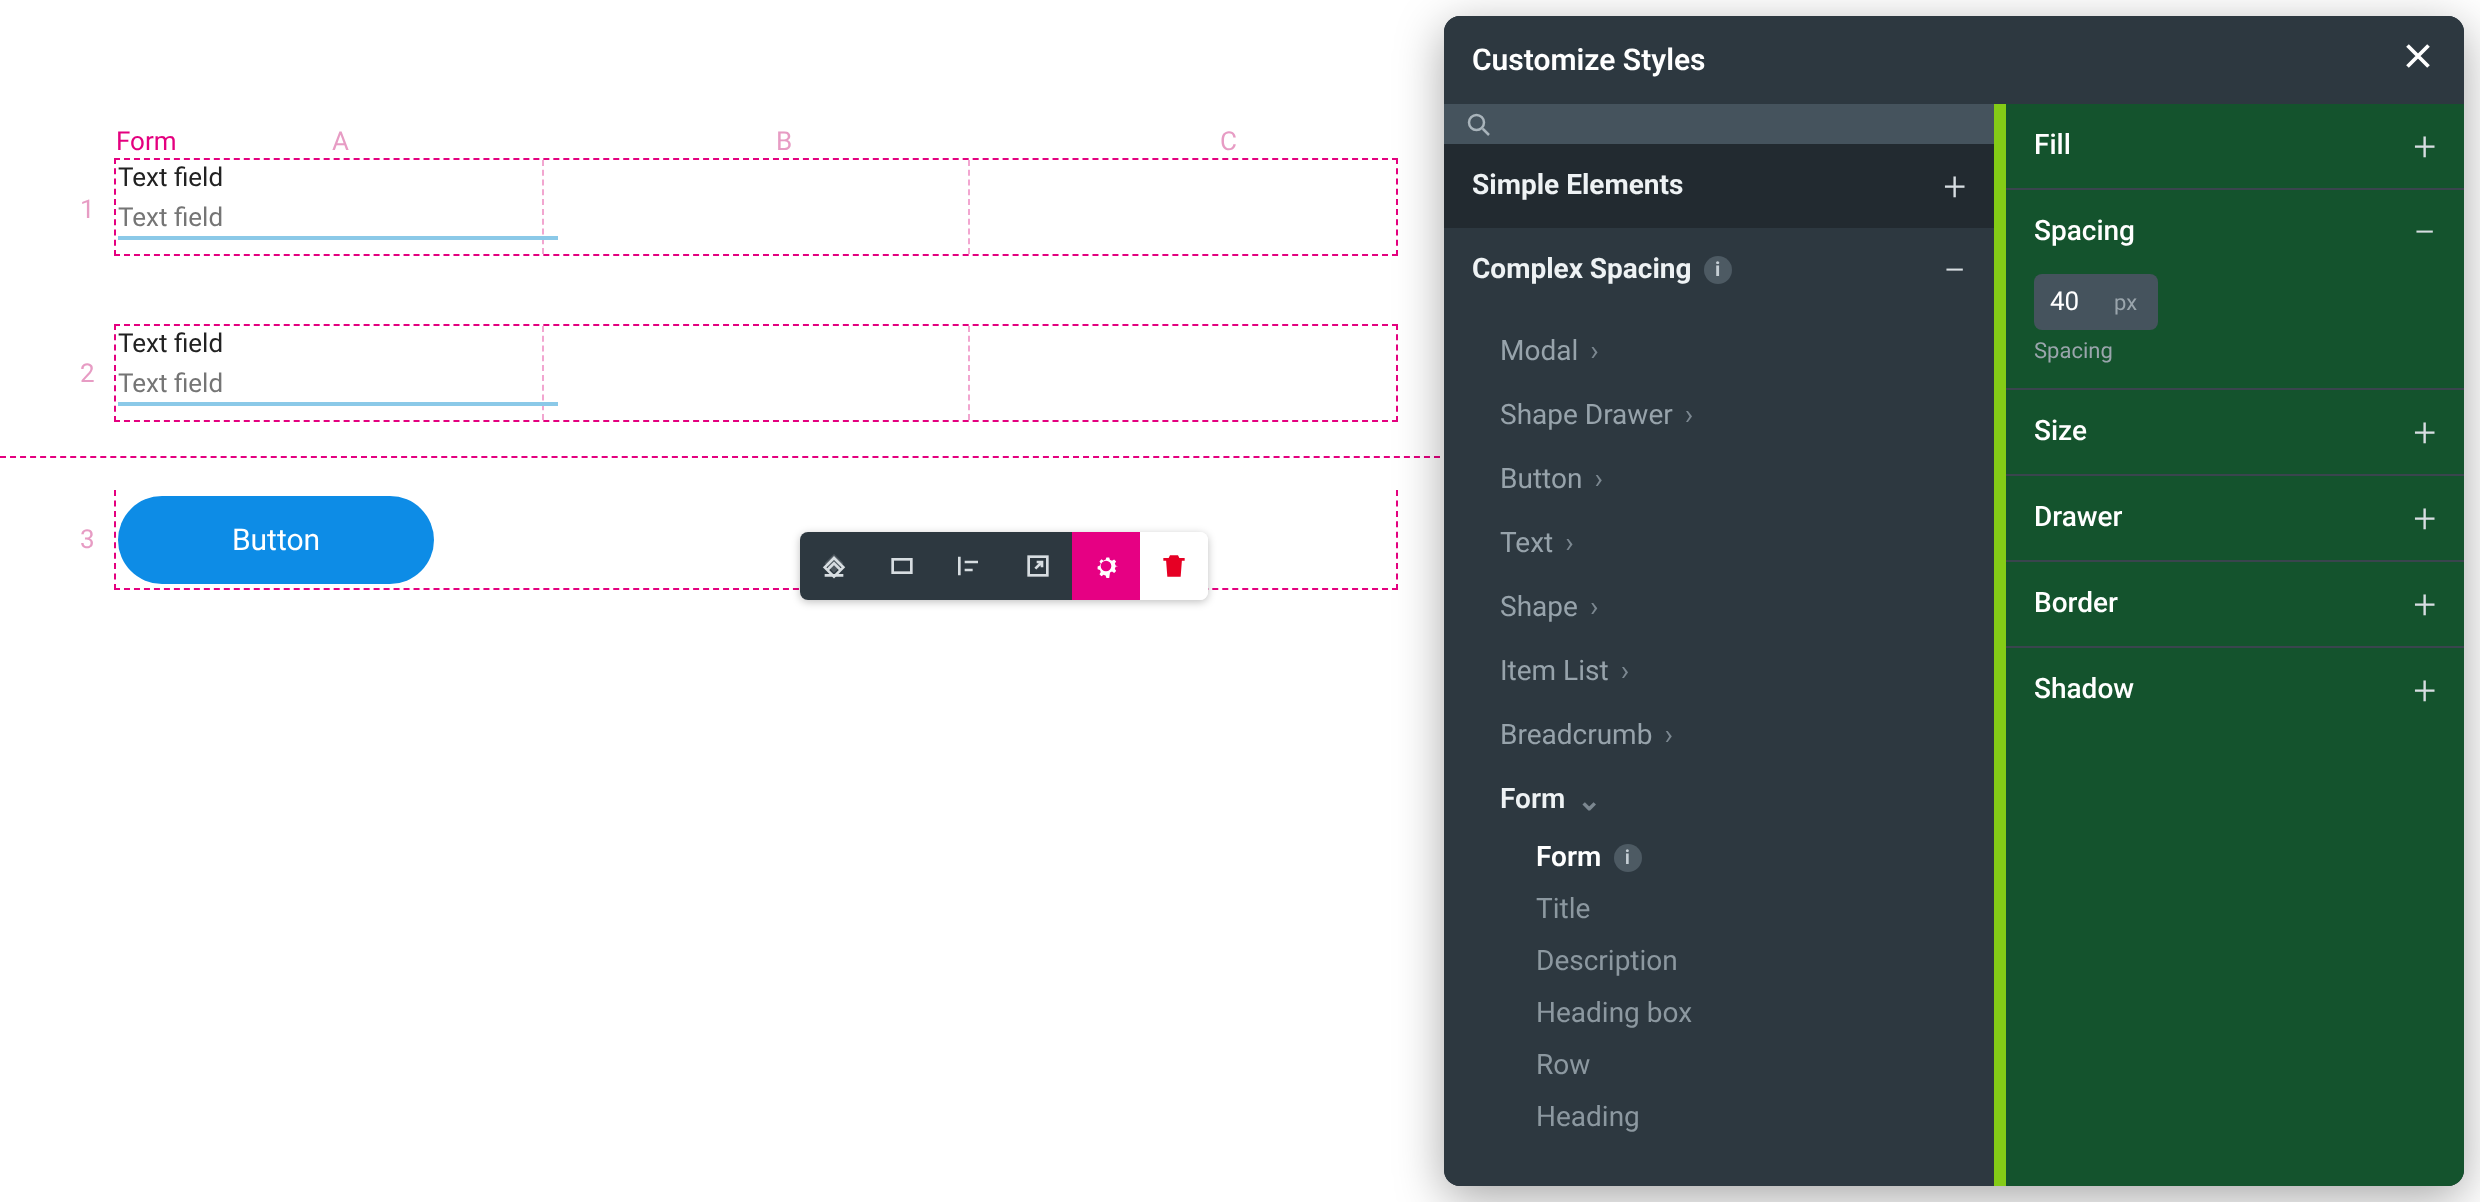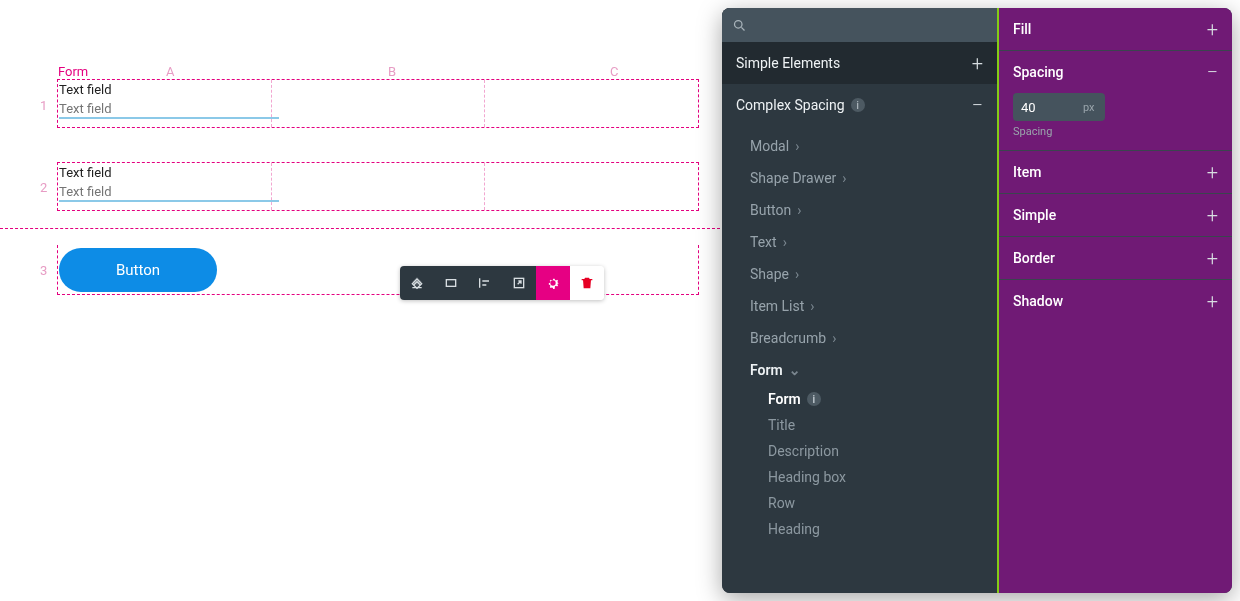--- a/index.html
+++ b/index.html
@@ -44,39 +44,39 @@
 
 .panel-body { flex: 1; display: flex; overflow: hidden; }
 
 .left-col { width: 275px; background: #2d3840; display: flex; flex-direction: column; overflow-y: auto; }
 .search-bar { height: 34px; background: #45535d; display: flex; align-items: center; padding: 0 10px; }
 .search-bar svg { width: 15px; height: 15px; color: #a9b4bb; }
 
 .section { }
 .section-header { height: 42px; display: flex; align-items: center; justify-content: space-between; padding: 0 14px; cursor: pointer; }
 .section-header.dark { background: #222a30; }
-.section-title { color: #eef2f4; font-size: 14px; font-weight: 400; display: flex; align-items: center; gap: 6px; }
+.section-title { color: #eef2f4; font-size: 14px; font-weight: 700; display: flex; align-items: center; gap: 6px; }
 .info-dot { width: 14px; height: 14px; border-radius: 50%; background: #4d5a63; color: #c5ced4; font-size: 10px; display: flex; align-items: center; justify-content: center; }
 .plusminus { color: #d7dde1; font-size: 20px; font-weight: 300; }
 
 .item-list { padding: 4px 0 21px; }
 .item { height: 32px; display: flex; align-items: center; padding-left: 28px; color: #97a3ab; font-size: 14px; cursor: pointer; gap: 6px; }
 .item .chev { color: #7b8790; }
 .item.bold { color: #eef2f4; font-weight: 600; }
 .sub-list { padding-left: 18px; }
 .sub-item { height: 26px; display: flex; align-items: center; padding-left: 28px; color: #8c98a0; font-size: 14px; cursor: pointer; gap: 6px; }
 .sub-item.selected { color: #fff; font-weight: 600; }
 
-.right-col { flex: 1; background: #701a75; border-left: 2px solid #84cc16; padding: 0; overflow-y: auto; }
+.right-col { flex: 1; background: #14532d; border-left: 6px solid #84cc16; padding: 0; overflow-y: auto; }
 .prop { border-bottom: 1px solid #3a454e; }
 .prop-header { height: 42px; display: flex; align-items: center; justify-content: space-between; padding: 0 14px; cursor: pointer; }
 .prop-label { color: #fff; font-size: 14px; font-weight: 500; }
 .prop-body { padding: 0 14px 12px; }
 .input-row { display: flex; align-items: center; gap: 0; }
-.num-input { width: 92px; height: 28px; background: #45535d; border: none; border-radius: 4px; color: #fff; font-size: 13px; padding: 0 26px 0 8px; outline: none; }
+.num-input { width: 62px; height: 28px; background: #45535d; border: none; border-radius: 4px; color: #fff; font-size: 13px; padding: 0 26px 0 8px; outline: none; }
 .unit { margin-left: -22px; font-size: 11px; color: #9aa5ac; pointer-events: none; }
 .sub-label { font-size: 11px; color: #9aa5ac; margin-top: 4px; }
 </style>
 </head>
 <body>
 
 <div class="canvas">
   <div class="form-label">Form</div>
 
   <div class="col-letter" style="left:166px">A</div>
@@ -147,20 +147,28 @@
     </div>
     <div class="tb-btn wh">
       <svg viewBox="0 0 24 24" fill="#e60024">
           <path d="M6 7h12l-1 13H7L6 7zm3-3h6l1 2H8l1-2zM4 6h16v2H4z"></path>
         </svg>
     </div>
   </div>
 </div>
 
 <div class="panel">
+  <div class="panel-header">
+    <div class="panel-title">Customize Styles</div>
+    <div class="close-btn">
+      <svg viewBox="0 0 24 24" fill="none" stroke="currentColor" stroke-width="2.5">
+          <path d="M5 5l14 14M19 5L5 19"></path>
+        </svg>
+    </div>
+  </div>
   <div class="panel-body">
     <div class="left-col">
       <div class="search-bar">
         <svg viewBox="0 0 24 24" fill="none" stroke="currentColor" stroke-width="2">
             <circle cx="10" cy="10" r="6"></circle>
             <path d="M20 20l-5-5"></path>
           </svg>
       </div>
 
       <div class="section">
@@ -251,27 +259,27 @@
         <div class="prop-body">
           <div class="input-row">
             <input class="num-input" value="40" style="">
             <span class="unit">px</span>
           </div>
           <div class="sub-label">Spacing</div>
         </div>
       </div>
       <div class="prop">
         <div class="prop-header">
-          <div class="prop-label">Item</div>
-          <div class="plusminus">+</div>
-        </div>
-      </div>
-      <div class="prop">
-        <div class="prop-header">
-          <div class="prop-label">Simple</div>
+          <div class="prop-label">Size</div>
+          <div class="plusminus">+</div>
+        </div>
+      </div>
+      <div class="prop">
+        <div class="prop-header">
+          <div class="prop-label">Drawer</div>
           <div class="plusminus">+</div>
         </div>
       </div>
       <div class="prop">
         <div class="prop-header">
           <div class="prop-label">Border</div>
           <div class="plusminus">+</div>
         </div>
       </div>
       <div class="prop" style="border-bottom:none">

